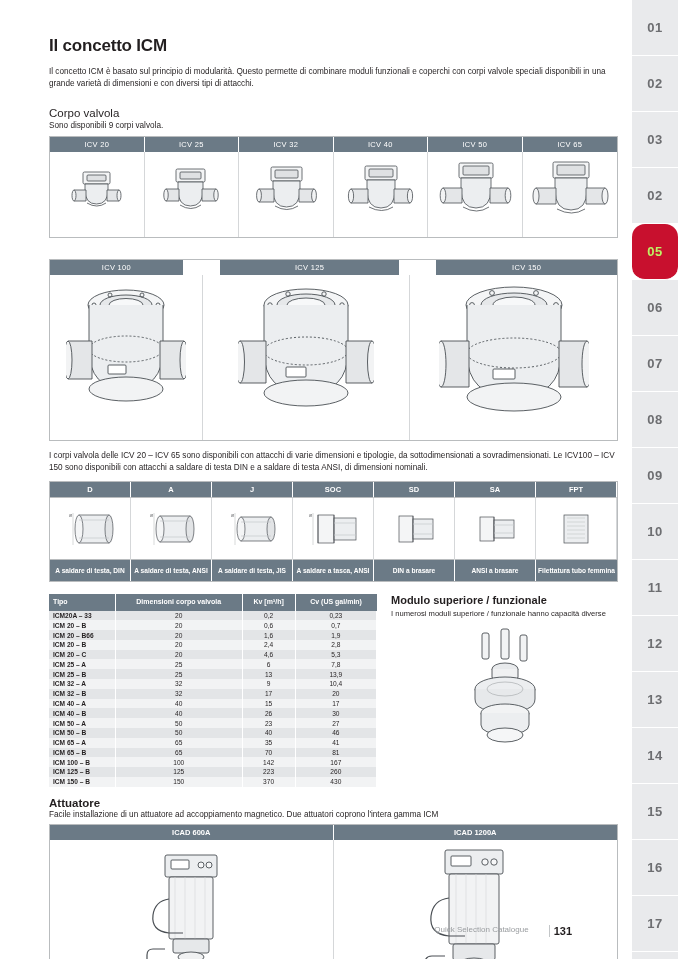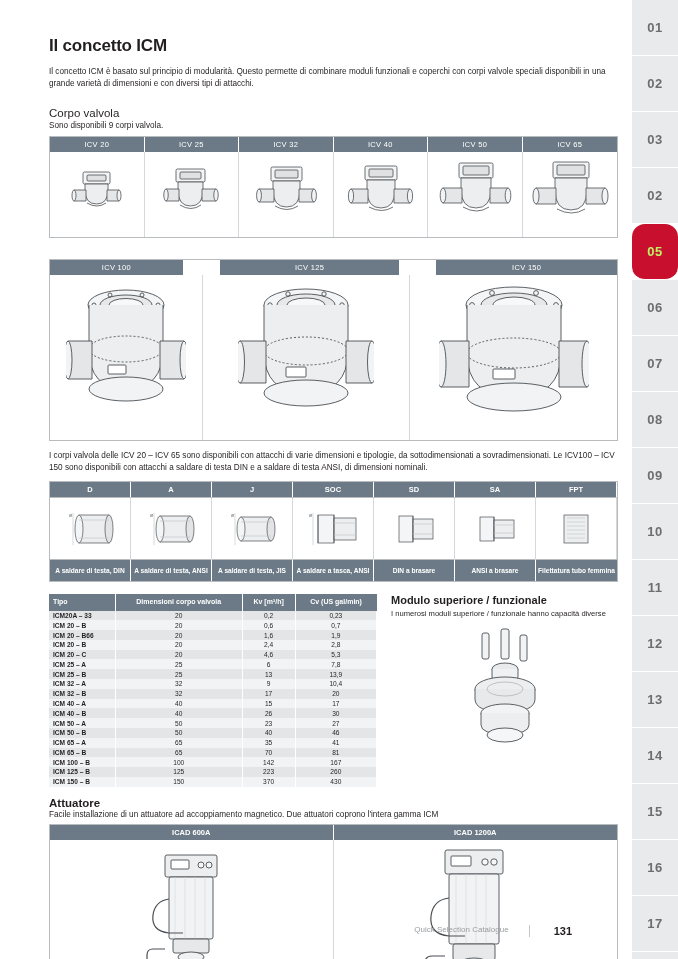--- a/index.html
+++ b/index.html
@@ -286,21 +286,21 @@
     justify-content: flex-end;
     gap: 20px;
     font-size: 8px;
     color: #9a9da0;
   }
   .footer .pg {
     font-size: 11px;
     font-weight: bold;
     color: #231f20;
     border-left: 1px solid #c3c6c8;
-    padding-left: 24px;
+    padding-left: 4px;
   }
 
   svg { display: block; }
 </style>
 </head>
 <body>
 
 <div class="page">
 
   <h1 class="title">Il concetto ICM</h1>

